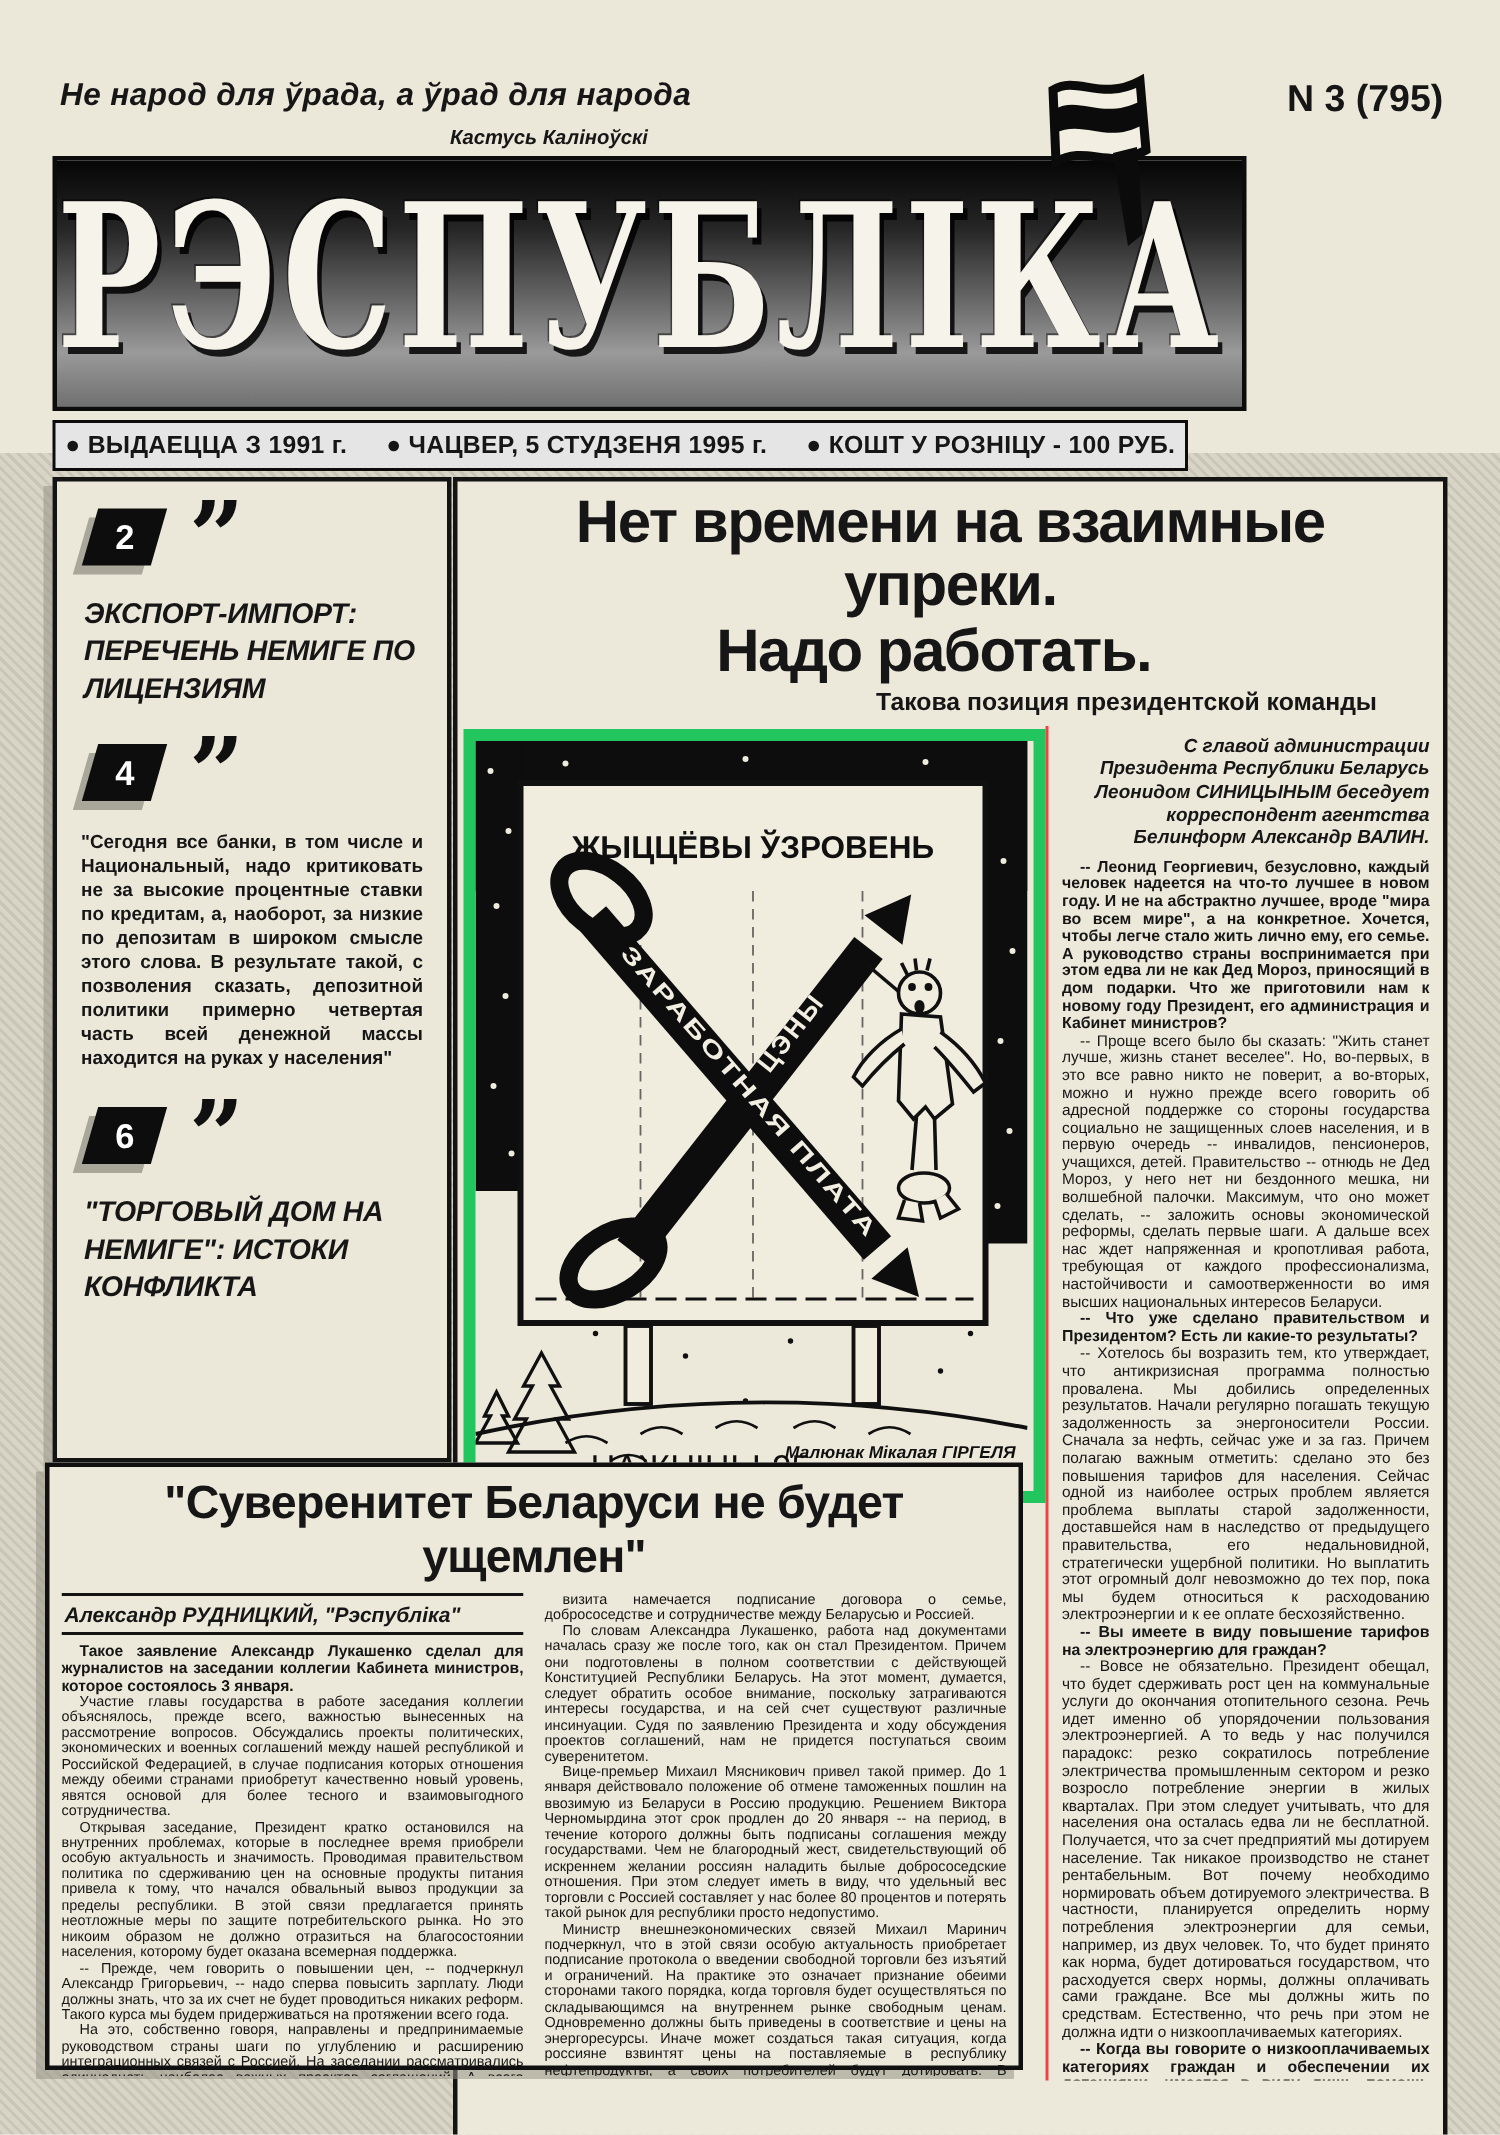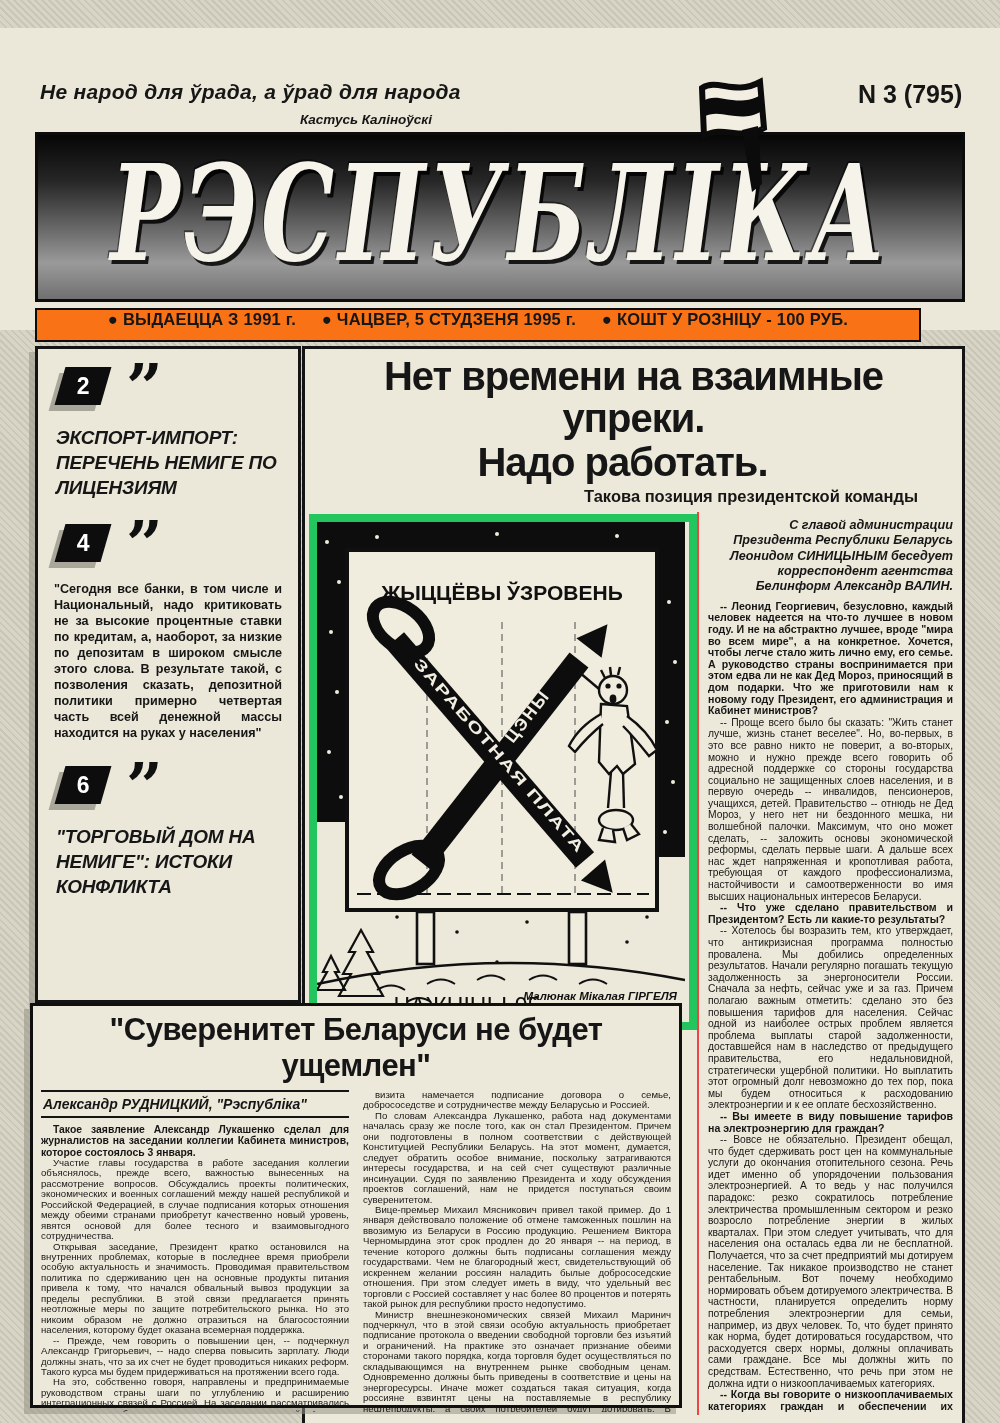--- a/index.html
+++ b/index.html
@@ -2,46 +2,46 @@
 <html><head>
 <meta charset="utf-8">
 <style>
   html,body{margin:0;padding:0;}
   body{
     width:1000px;height:1423px;position:relative;overflow:hidden;
     font-family:"Liberation Sans",sans-serif;color:#161616;
     background:repeating-linear-gradient(45deg,#c9c6b8 0 2px,#d8d5c7 2px 5px);
   }
   .paper{background:#ebe8d9;}
-  .abs{position:absolute;margin-top:28px;}
+  .abs{position:absolute;}
 
   
   #top-panel{left:0;top:0;width:1000px;height:302px;background:#ebe8d9;}
   #motto{left:40px;top:52px;font-size:21px;font-weight:700;font-style:italic;letter-spacing:.3px;}
   #attribution{left:300px;top:84px;font-size:13.5px;font-weight:700;font-style:italic;}
   #issue-number{left:858px;top:52px;font-size:25px;font-weight:700;}
   #flag{left:688px;top:46px;z-index:6;}
 
   
   #masthead{
-    left:35px;top:104px;width:930px;height:170px;border:3px solid #0c0c0c;box-sizing:border-box;
+    left:35px;top:104px;width:796px;height:170px;border:3px solid #0c0c0c;box-sizing:border-box;
     background:linear-gradient(180deg,#060606 0%,#262626 28%,#6f6f6f 60%,#9a9a9a 78%,#707070 100%);
-    display:flex;align-items:center;justify-content:center;overflow:hidden;z-index:2;font-style:italic;
+    display:flex;align-items:center;overflow:hidden;z-index:2;
   }
   #masthead .title{
     font-family:"DejaVu Serif",serif;font-weight:700;font-size:92px;color:#f6f4ea;
     letter-spacing:4px;transform:scaleY(1.45) scaleX(1.0);transform-origin:center 58%;
     text-shadow:3px 3px 0 rgba(0,0,0,.85), -1px -1px 0 rgba(0,0,0,.5);
     white-space:nowrap;
   }
 
   
   #date-strip{
-    left:35px;top:280px;width:886px;height:34px;border:2.5px solid #0c0c0c;box-sizing:border-box;
-    background:#f97316;display:flex;align-items:flex-start;justify-content:center;gap:26px;z-index:3;
+    left:35px;top:280px;width:757px;height:34px;border:2.5px solid #0c0c0c;box-sizing:border-box;
+    background:#e5e5e5;display:flex;align-items:center;justify-content:center;gap:26px;z-index:3;
     font-size:16.5px;font-weight:700;letter-spacing:.2px;white-space:nowrap;
   }
 
   
   #sidebar{
     left:35px;top:318px;width:266px;height:657px;border:3px solid #141414;box-sizing:border-box;
     padding:14px 14px 6px 14px;z-index:2;box-shadow:-6px 6px 0 0 rgba(150,147,133,.55);
   }
   .badge-row{position:relative;height:52px;margin-bottom:10px;}
   .badge-shadow{position:absolute;left:2px;top:10px;width:46px;height:38px;background:#a9a69a;transform:skewX(-16deg);}

